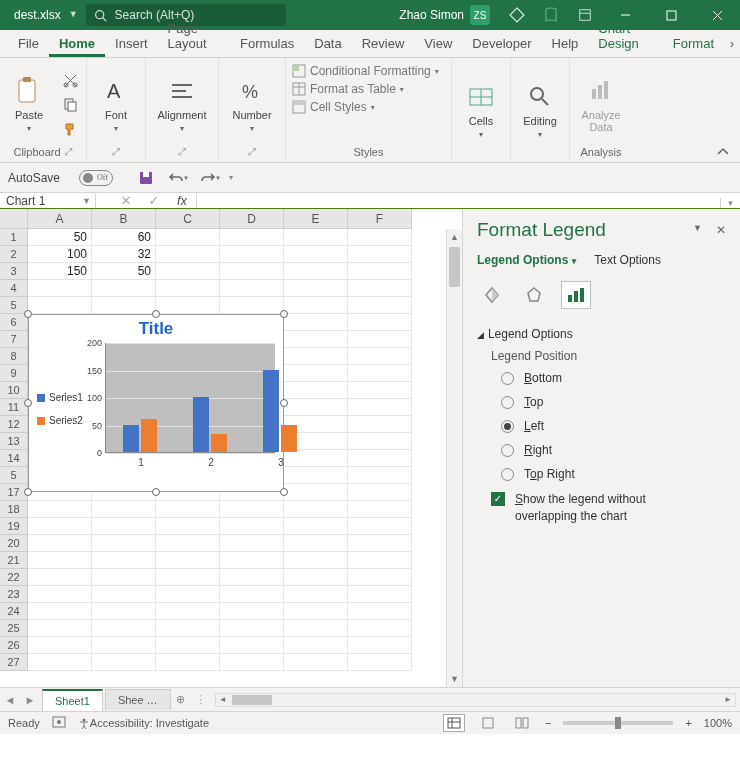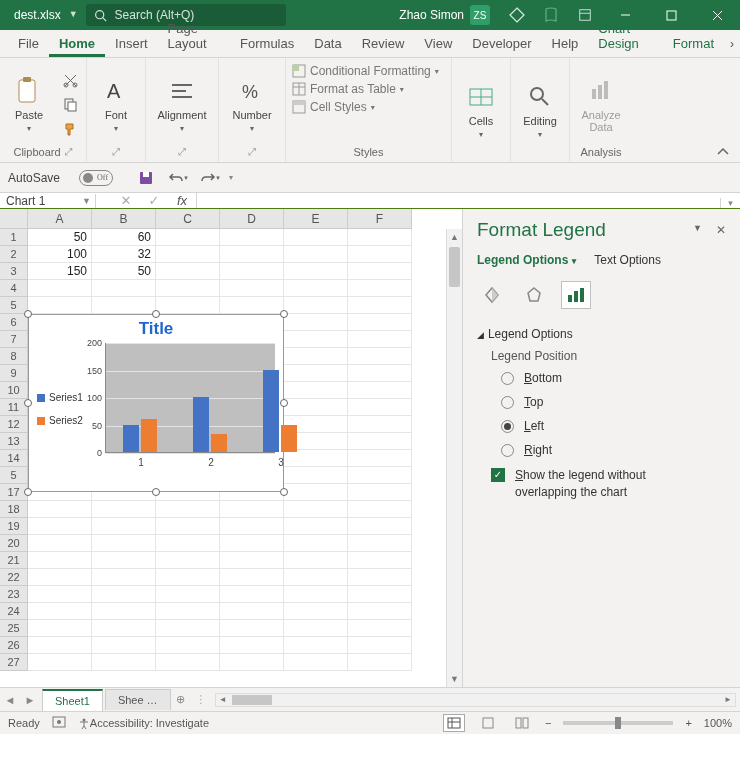--- a/index.html
+++ b/index.html
@@ -766,20 +766,24 @@
           <span><span class="u">T</span>op</span>
         </div>
         <div class="radio">
           <div class="r checked"></div>
           <span><span class="u">L</span>eft</span>
         </div>
         <div class="radio">
           <div class="r"></div>
           <span><span class="u">R</span>ight</span>
         </div>
+        <div class="radio">
+          <div class="r"></div>
+          <span>T<span class="u">o</span>p Right</span>
+        </div>
       </div>
     <div class="chk">
       <div class="c">✓</div>
       <div class="txt"><span id="overlap-txt"><span class="u">S</span>how the legend without overlapping the chart</span></div>
     </div>
   </div>
 </div>
 
 <div class="sheettabs">
   <div class="stabs">

